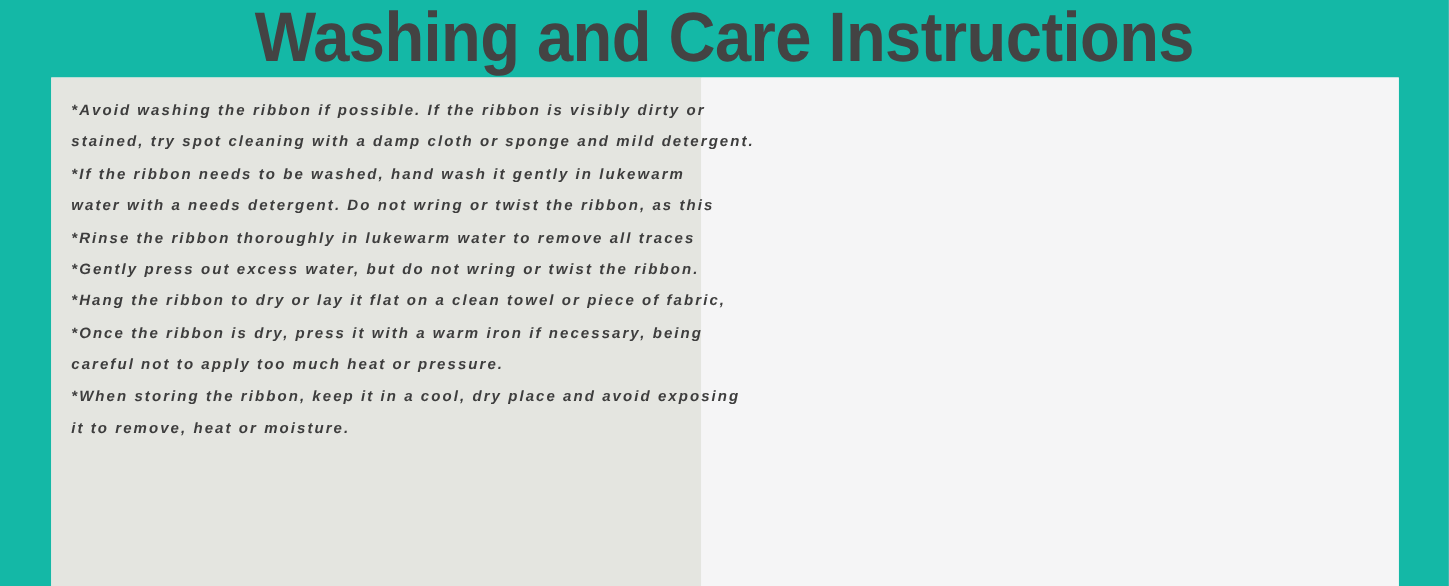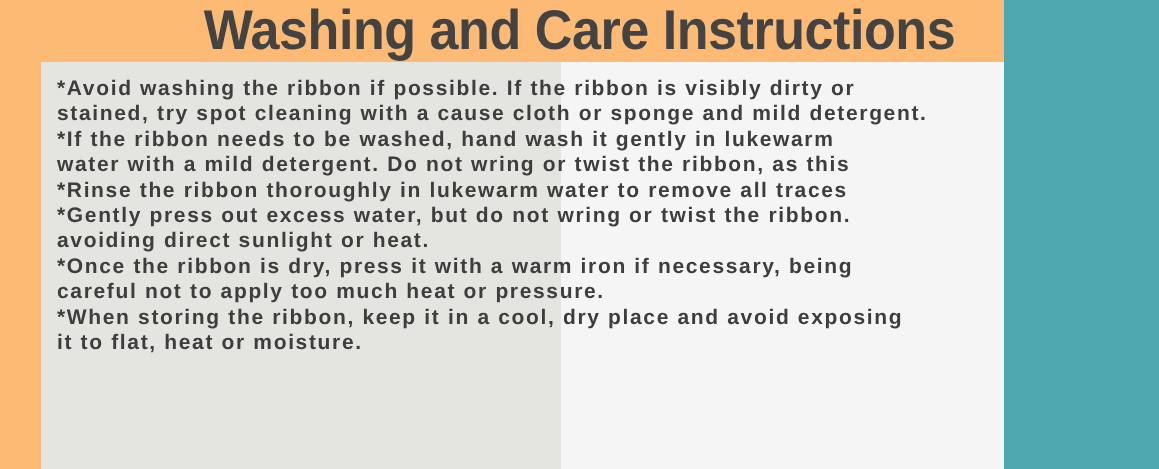--- a/index.html
+++ b/index.html
@@ -9,23 +9,23 @@
   body {
     width: 1159px;
     height: 469px;
     overflow: hidden;
     font-family: "Liberation Sans", sans-serif;
     background: #4ea7af;
   }
 
   #poster {
     position: relative;
-    width: 1004px;
+    width: 1159px;
     height: 469px;
-    background: #fdba74;
+    background: #14b8a6;
     overflow: hidden;
   }
 
   
   #title {
     position: absolute;
     left: 0;
     top: 1px;
     width: 1159px;
     height: 58px;
@@ -74,45 +74,46 @@
     left: 16px;
     top: 14px;
     width: 1062px;
   }
   .line {
     height: 25.4px;
     line-height: 25.4px;
     color: #3d3d3d;
     font-family: "Liberation Sans", sans-serif;
     font-weight: bold;
-    font-size: 21px;
+    font-size: 12px;
     letter-spacing: 1.65px;
     white-space: nowrap;
     text-rendering: geometricPrecision;
+    font-style: italic;
   }
 </style>
 </head>
 <body>
 
 <div id="poster">
 
   <div id="title">Washing and Care Instructions</div>
 
   <div id="panel">
     <div id="panel-left-tone"></div>
     <div id="panel-right-tone"></div>
 
     <div id="instructions">
       <div class="line">*Avoid washing the ribbon if possible. If the ribbon is visibly dirty or</div>
-      <div class="line">stained, try spot cleaning with a cause cloth or sponge and mild detergent.</div>
+      <div class="line">stained, try spot cleaning with a damp cloth or sponge and mild detergent.</div>
       <div class="line">*If the ribbon needs to be washed, hand wash it gently in lukewarm</div>
-      <div class="line">water with a mild detergent. Do not wring or twist the ribbon, as this</div>
+      <div class="line">water with a needs detergent. Do not wring or twist the ribbon, as this</div>
       <div class="line">*Rinse the ribbon thoroughly in lukewarm water to remove all traces</div>
       <div class="line">*Gently press out excess water, but do not wring or twist the ribbon.</div>
-      <div class="line">avoiding direct sunlight or heat.</div>
+      <div class="line">*Hang the ribbon to dry or lay it flat  on a clean towel or piece of fabric,</div>
       <div class="line">*Once the ribbon is dry, press it with a warm iron if necessary, being</div>
       <div class="line">careful not to apply too much heat or pressure.</div>
       <div class="line">*When storing the ribbon, keep it in a cool, dry place and avoid exposing</div>
-      <div class="line">it to flat, heat or moisture.</div>
+      <div class="line">it to remove, heat or moisture.</div>
     </div>
   </div>
 
 </div>
 
 </body></html>

